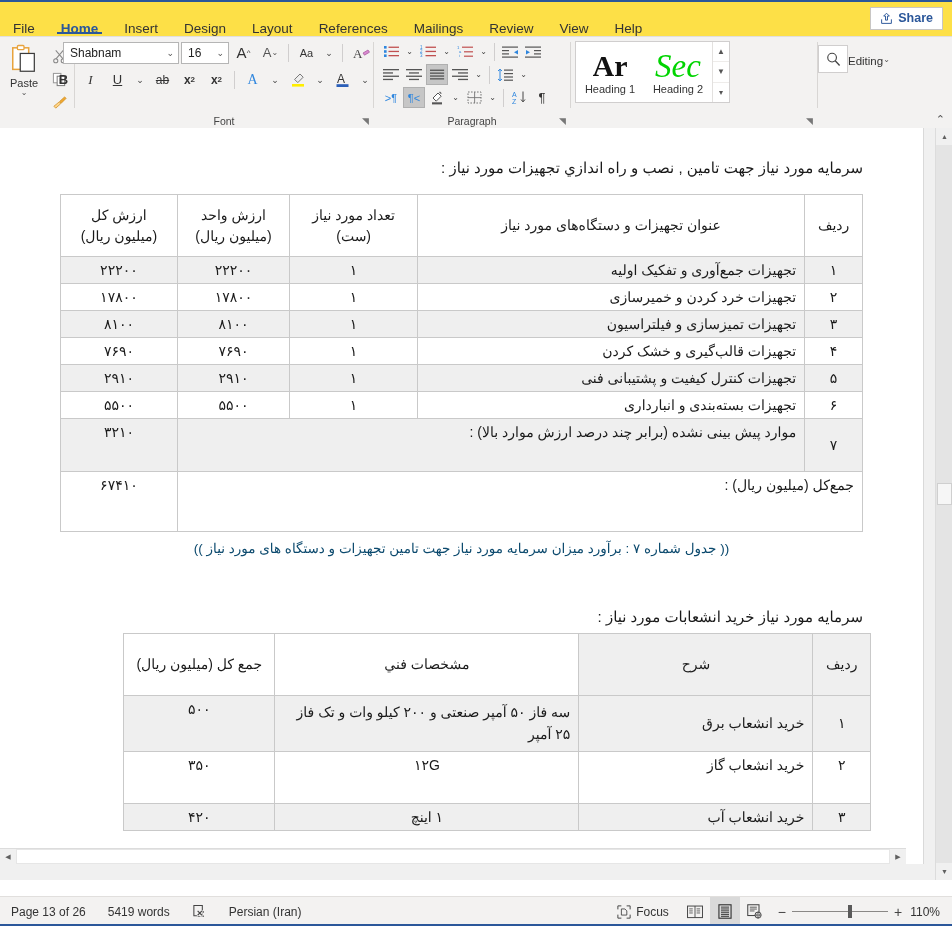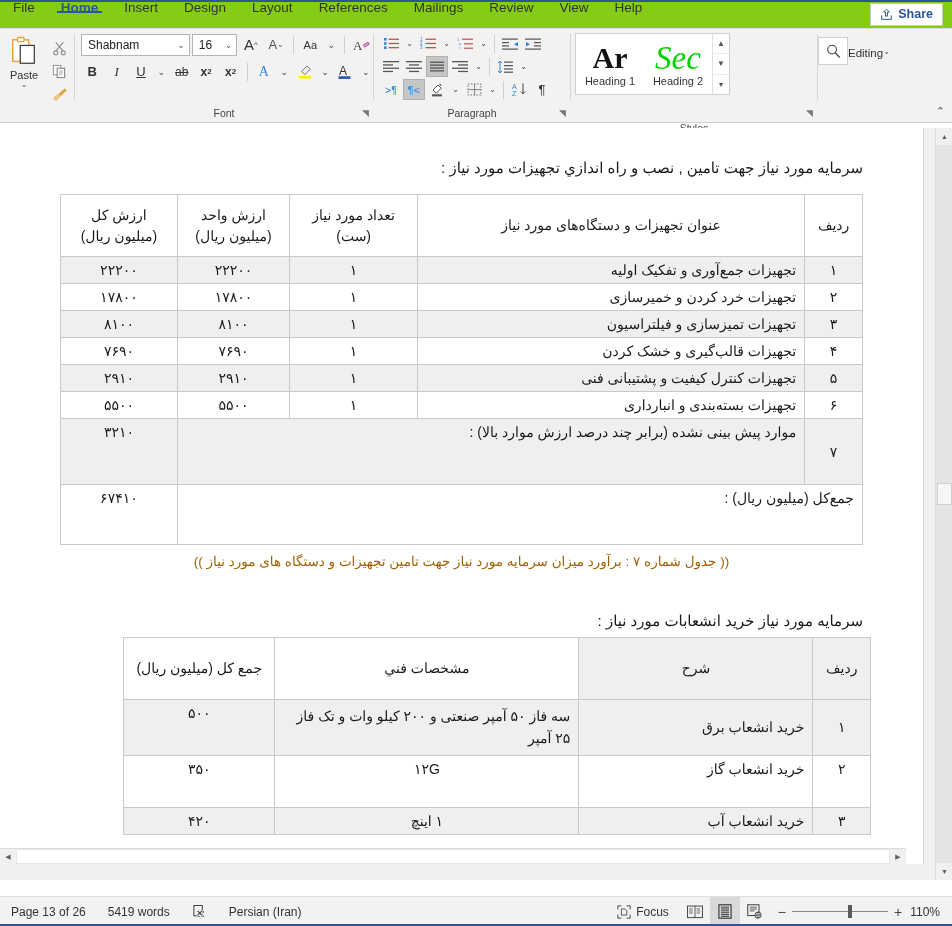--- a/index.html
+++ b/index.html
@@ -10,24 +10,24 @@
     font-family: "Liberation Sans", sans-serif;
     font-size: 12px;
     color: #262626;
     overflow: hidden;
     position: relative;
   }
 
   
   #ribbon-area { background:#f3f2f1; }
   .tabbar {
-    height: 29px;
-    background: #84cc16;
+    height: 37px;
+    background: #fde047;
     display: flex;
-    align-items: flex-start;
+    align-items: flex-end;
     border-bottom: 1px solid #e1dfdd;
     position: relative;
   }
   .tabbar::before{
     content:""; position:absolute; top:0; left:0; right:0; height:2px; background:#2b579a;
   }
   .tab {
     padding: 0 13px;
     display: flex; align-items: center;
     font-size: 13.5px; color: #333;
@@ -75,21 +75,21 @@
   
   .clip { width:74px;gap:46px; }
   .paste-col { width:48px; display:flex; flex-direction:column; align-items:center; padding-top:3px; }
   .paste-lbl { font-size:11px; color:#333; margin-top:1px; }
   .chev { font-size:8px; color:#555; line-height:7px; }
   .clip-small { display:flex; flex-direction:column; gap:3px; padding-top:5px; }
   .clip-small .btn { width:22px; height:20px; }
 
   
   .fontgrp { width:298px; }
-  .fg-rows { display:flex; flex-direction:column; gap:4px; padding-left:6px; width:100%; }
+  .fg-rows { display:flex; flex-direction:column; gap:4px; padding-left:6px; width:100%;align-items:flex-end; }
   .fg-row { display:flex; align-items:center; gap:2px; }
   .combo {
     border:1px solid #b5b5b5; background:#fff; height:22px;
     display:flex; align-items:center; justify-content:space-between;
     padding:0 4px 0 6px; font-size:12px; color:#222; cursor:pointer;
   }
   .combo .cv { overflow:hidden; white-space:nowrap; }
   .combo .cc { font-size:9px; color:#555; margin-left:6px; }
   .fontname { width:116px; }
   .fontsize { width:48px; }
@@ -147,22 +147,22 @@
     padding: 5px 8px;
     font-size: 14px;
     color:#1a1a1a;
     vertical-align: middle;
   }
   .t-head td { background:#ffffff; text-align:center; font-size:13.5px; line-height:1.45; height:62px; vertical-align:middle;}
   .row-alt td { background:#efefef; }
   .c-ctr { text-align:center; }
   .c-right { text-align:right; }
   .cap {
-    direction:rtl; text-align:center; font-size:13.5px; color:#a16207;
-    margin: 8px 0 0 0;
+    direction:rtl; text-align:center; font-size:13.5px; color:#0c4a6e;
+    margin: 8px 0 9px 0;
   }
   .spacer-lg { height:40px; }
 
   
   .vscroll {
     position:absolute; top:0; right:0; width:17px; bottom:0;
     background:#f0f0f0; border-left:1px solid #dcdcdc;
   }
   .vs-arrow { width:17px; height:17px; display:flex;align-items:center;justify-content:center; font-size:7px; color:#606060; cursor:pointer; }
   .vs-arrow.top{position:absolute;top:0;} .vs-arrow.bot{position:absolute;bottom:0;}
@@ -598,21 +598,21 @@
         </tr>
         <tr>
           <td class="c-ctr">۶</td>
           <td class="c-right">تجهیزات بسته‌بندی و انبارداری</td>
           <td class="c-ctr">۱</td>
           <td class="c-ctr">۵۵۰۰</td>
           <td class="c-ctr">۵۵۰۰</td>
         </tr>
         <tr class="row-alt">
           <td class="c-ctr">۷</td>
-          <td class="c-right" colspan="3" style="height:66px;vertical-align:top">موارد پیش بینی نشده (برابر چند درصد ارزش موارد بالا) :</td>
+          <td class="c-right" colspan="3" style="height:53px;vertical-align:top">موارد پیش بینی نشده (برابر چند درصد ارزش موارد بالا) :</td>
           <td class="c-ctr" style="vertical-align:top">۳۲۱۰</td>
         </tr>
         <tr>
           <td class="c-right" colspan="4" style="height:60px;vertical-align:top">جمع‌کل (میلیون ریال) :</td>
           <td class="c-ctr" style="vertical-align:top">۶۷۴۱۰</td>
         </tr>
       </tbody>
         </table>
 
       <p class="cap">(( جدول شماره ۷ : برآورد میزان سرمایه مورد نیاز جهت تامین تجهیزات و دستگاه های مورد نیاز ))</p>

